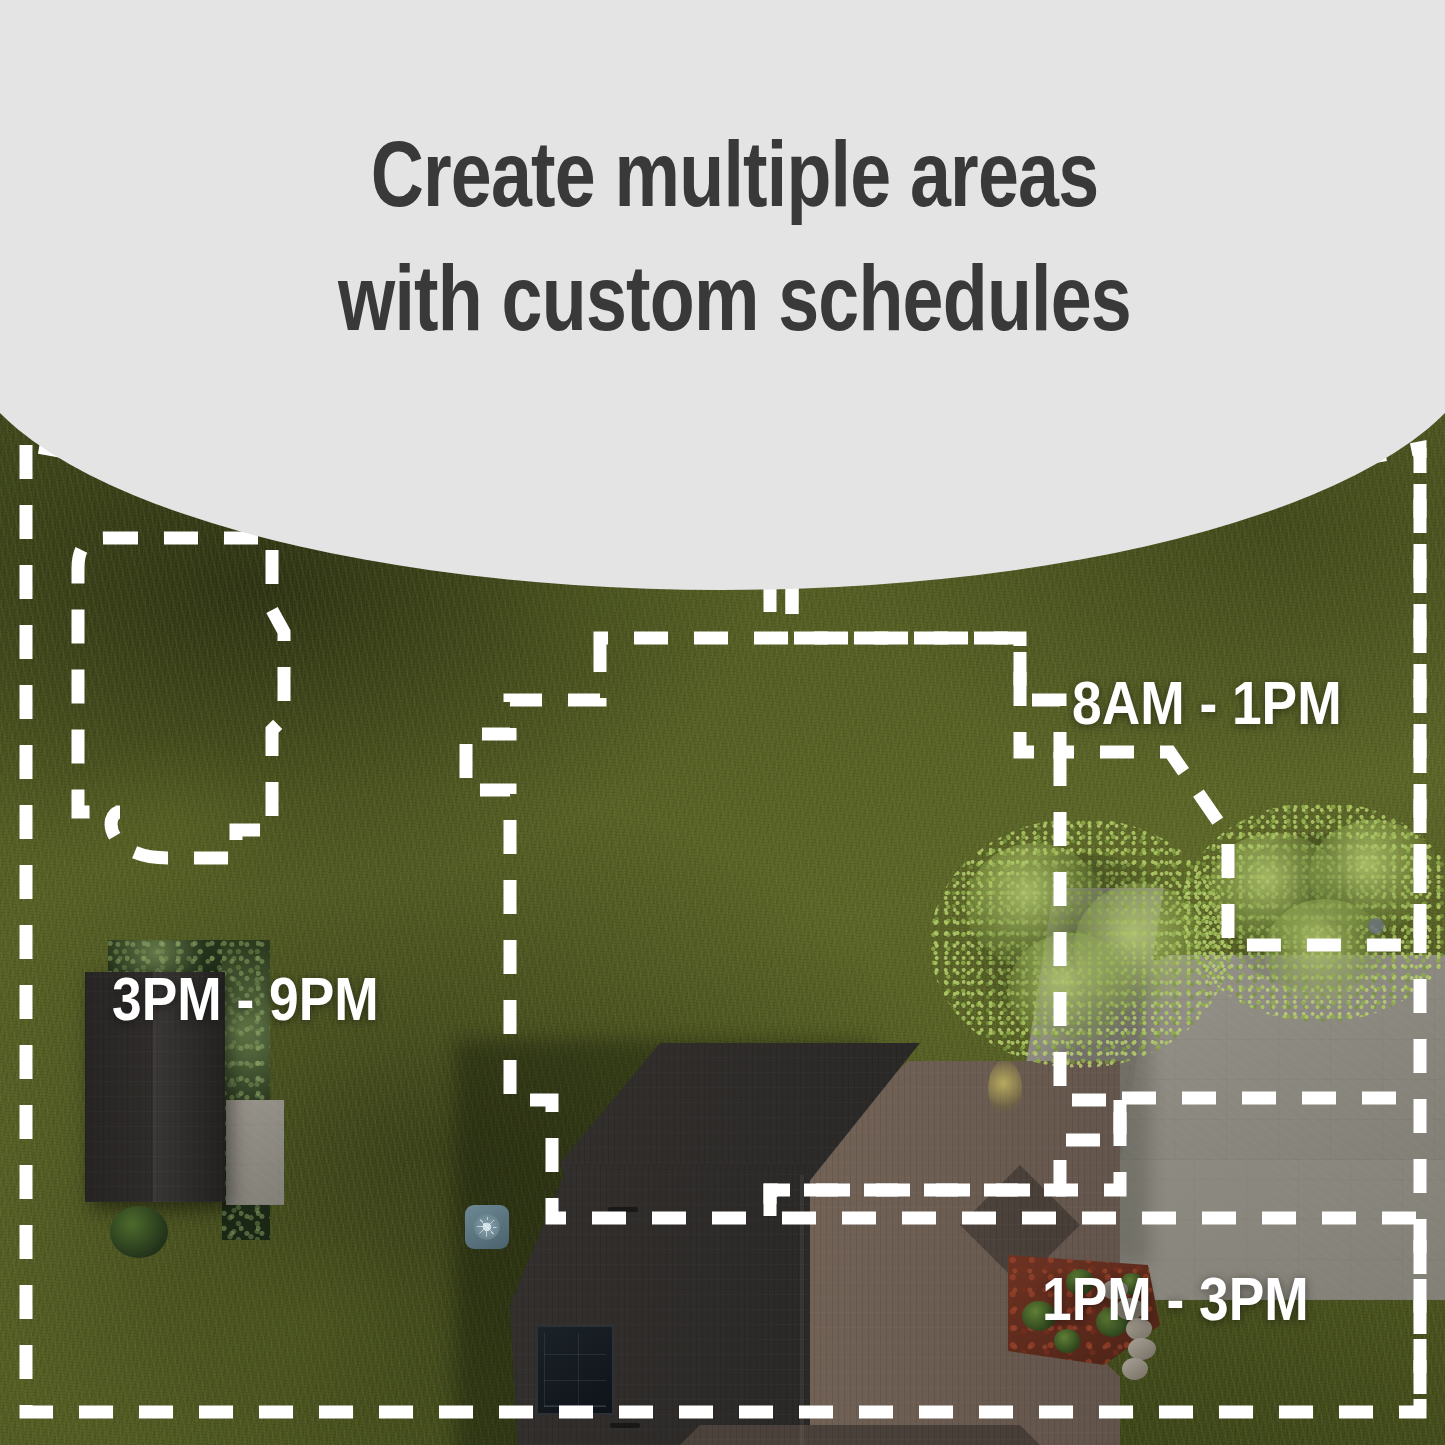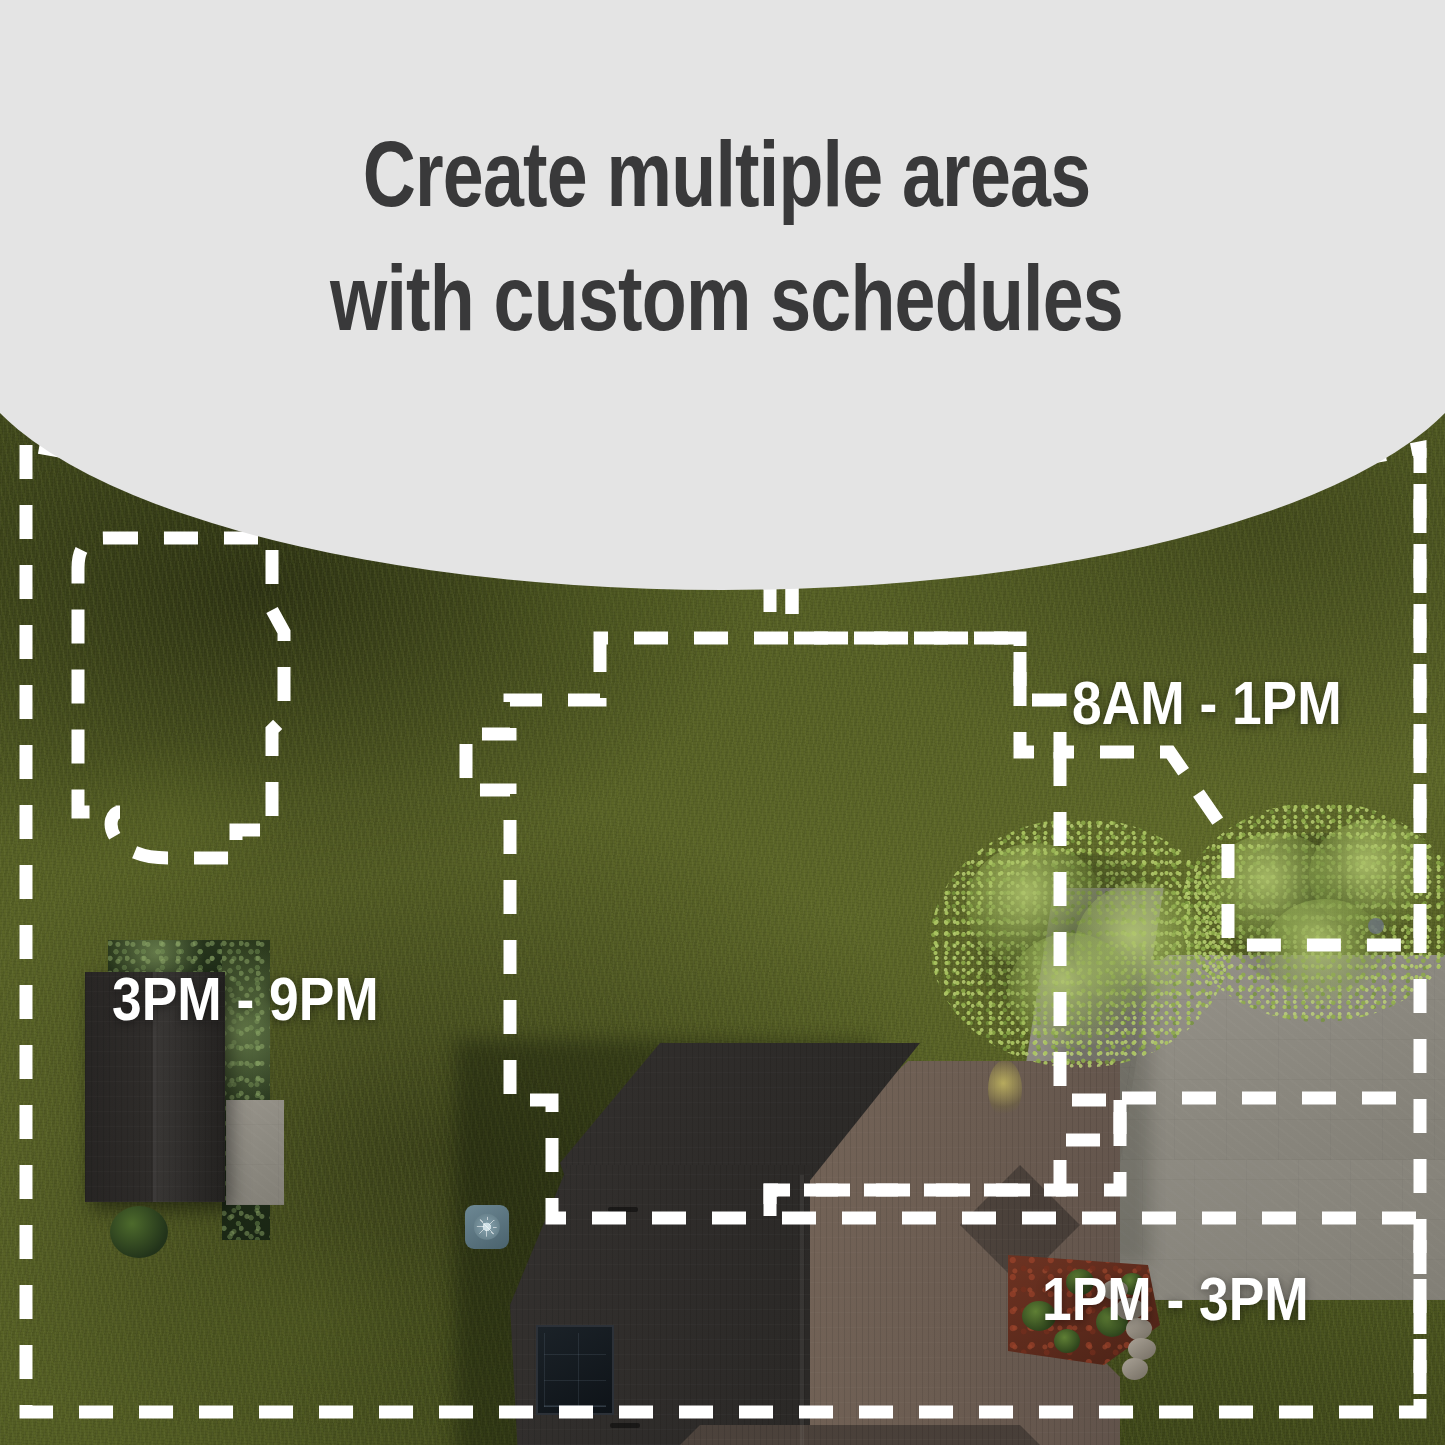--- a/index.html
+++ b/index.html
@@ -9,21 +9,21 @@
   .canvas{
     position:relative;
     width:1445px; height:1445px;
     overflow:hidden;
     font-family:"Liberation Sans", sans-serif;
     background:#E4E4E4;
   }
 
   
   .header{
-    position:absolute; left:4px; top:0; width:1153px; height:470px;
+    position:absolute; left:12px; top:0; width:1153px; height:470px;
     background:#E4E4E4; z-index:60;
   }
   .headline{
     position:absolute; left:0; top:112px; width:1445px;
     text-align:center;
     color:#39393A;
     font-family:"Liberation Sans", sans-serif;
     font-weight:bold;
     font-size:92px;
     line-height:124px;

